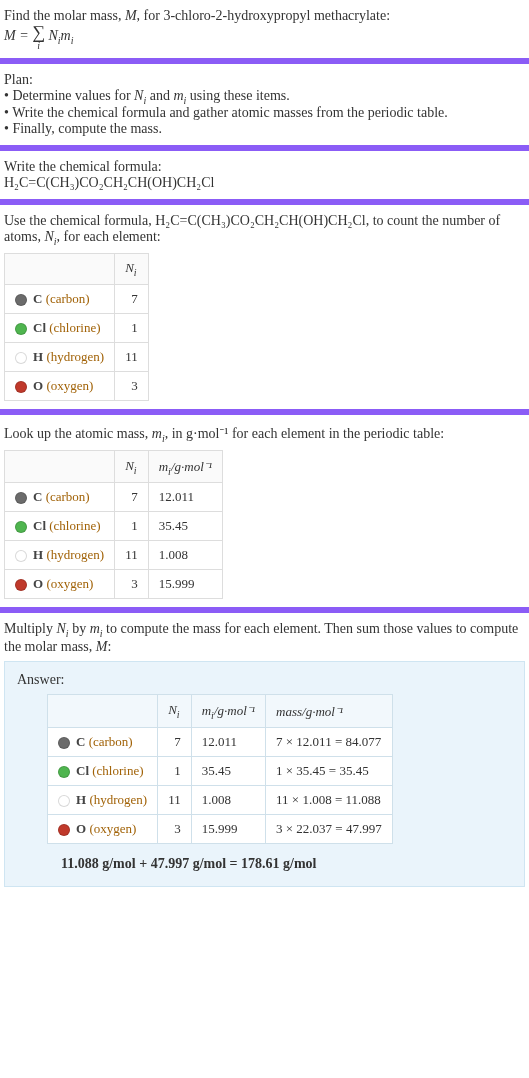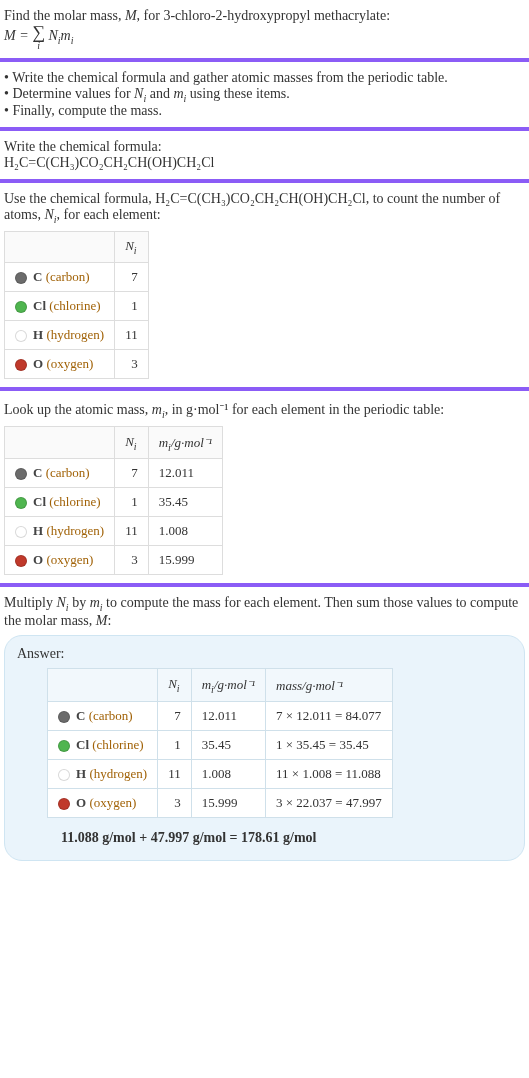--- a/index.html
+++ b/index.html
@@ -5,21 +5,21 @@
   body {
     margin: 0;
     padding: 0;
     font-family: Georgia, 'Times New Roman', serif;
     font-size: 14px;
     color: #333;
     width: 529px;
     background: #fff;
   }
   .section {
-    border-bottom: 4px solid #8b5cf6;
+    border-bottom: 6px solid #8b5cf6;
     padding: 8px 4px;
   }
   .section:last-child { border-bottom: none; }
   .formula-line {
     font-family: Georgia, serif;
     font-style: italic;
   }
   .sigma {
     display: inline-block;
     vertical-align: middle;
@@ -53,21 +53,21 @@
     border-radius: 50%;
     margin-right: 6px;
     vertical-align: middle;
     border: 1px solid rgba(0,0,0,0.15);
   }
   .elem-label { color: #444; }
   .elem-paren { color: #a16207; }
   .answer-box {
     background: #eaf4fb;
     border: 1px solid #cfe5f2;
-    border-radius: 18px;
+    border-radius: 0;
     padding: 10px 12px 14px 12px;
     margin-top: 6px;
   }
   .answer-box table.data th, .answer-box table.data td {
     border: 1px solid #cfe0ea;
     background: #fff;
   }
   .answer-box table.data th { background: #f2f8fc; }
   .answer-label { font-weight: normal; color: #333; margin-bottom: 4px; }
   .chem { font-family: Georgia, serif; }
@@ -84,22 +84,23 @@
     <i>M</i> =
     <span class="sigma">
       <span class="sym">∑</span>
       <span class="under">i</span>
     </span>
     <i>N<sub>i</sub>m<sub>i</sub></i>
   </div>
 </div>
 
 <div class="section">
+  <div>Plan:</div>
+  <div>• Determine values for <i>N<sub>i</sub></i> and <i>m<sub>i</sub></i> using these items.</div>
   <div>• Write the chemical formula and gather atomic masses from the periodic table.</div>
-  <div>• Determine values for <i>N<sub>i</sub></i> and <i>m<sub>i</sub></i> using these items.</div>
   <div>• Finally, compute the mass.</div>
 </div>
 
 <div class="section">
   <div>Write the chemical formula:</div>
   <div class="chem">H₂C=C(CH₃)CO₂CH₂CH(OH)CH₂Cl</div>
 </div>
 
 <div class="section">
   <div>

